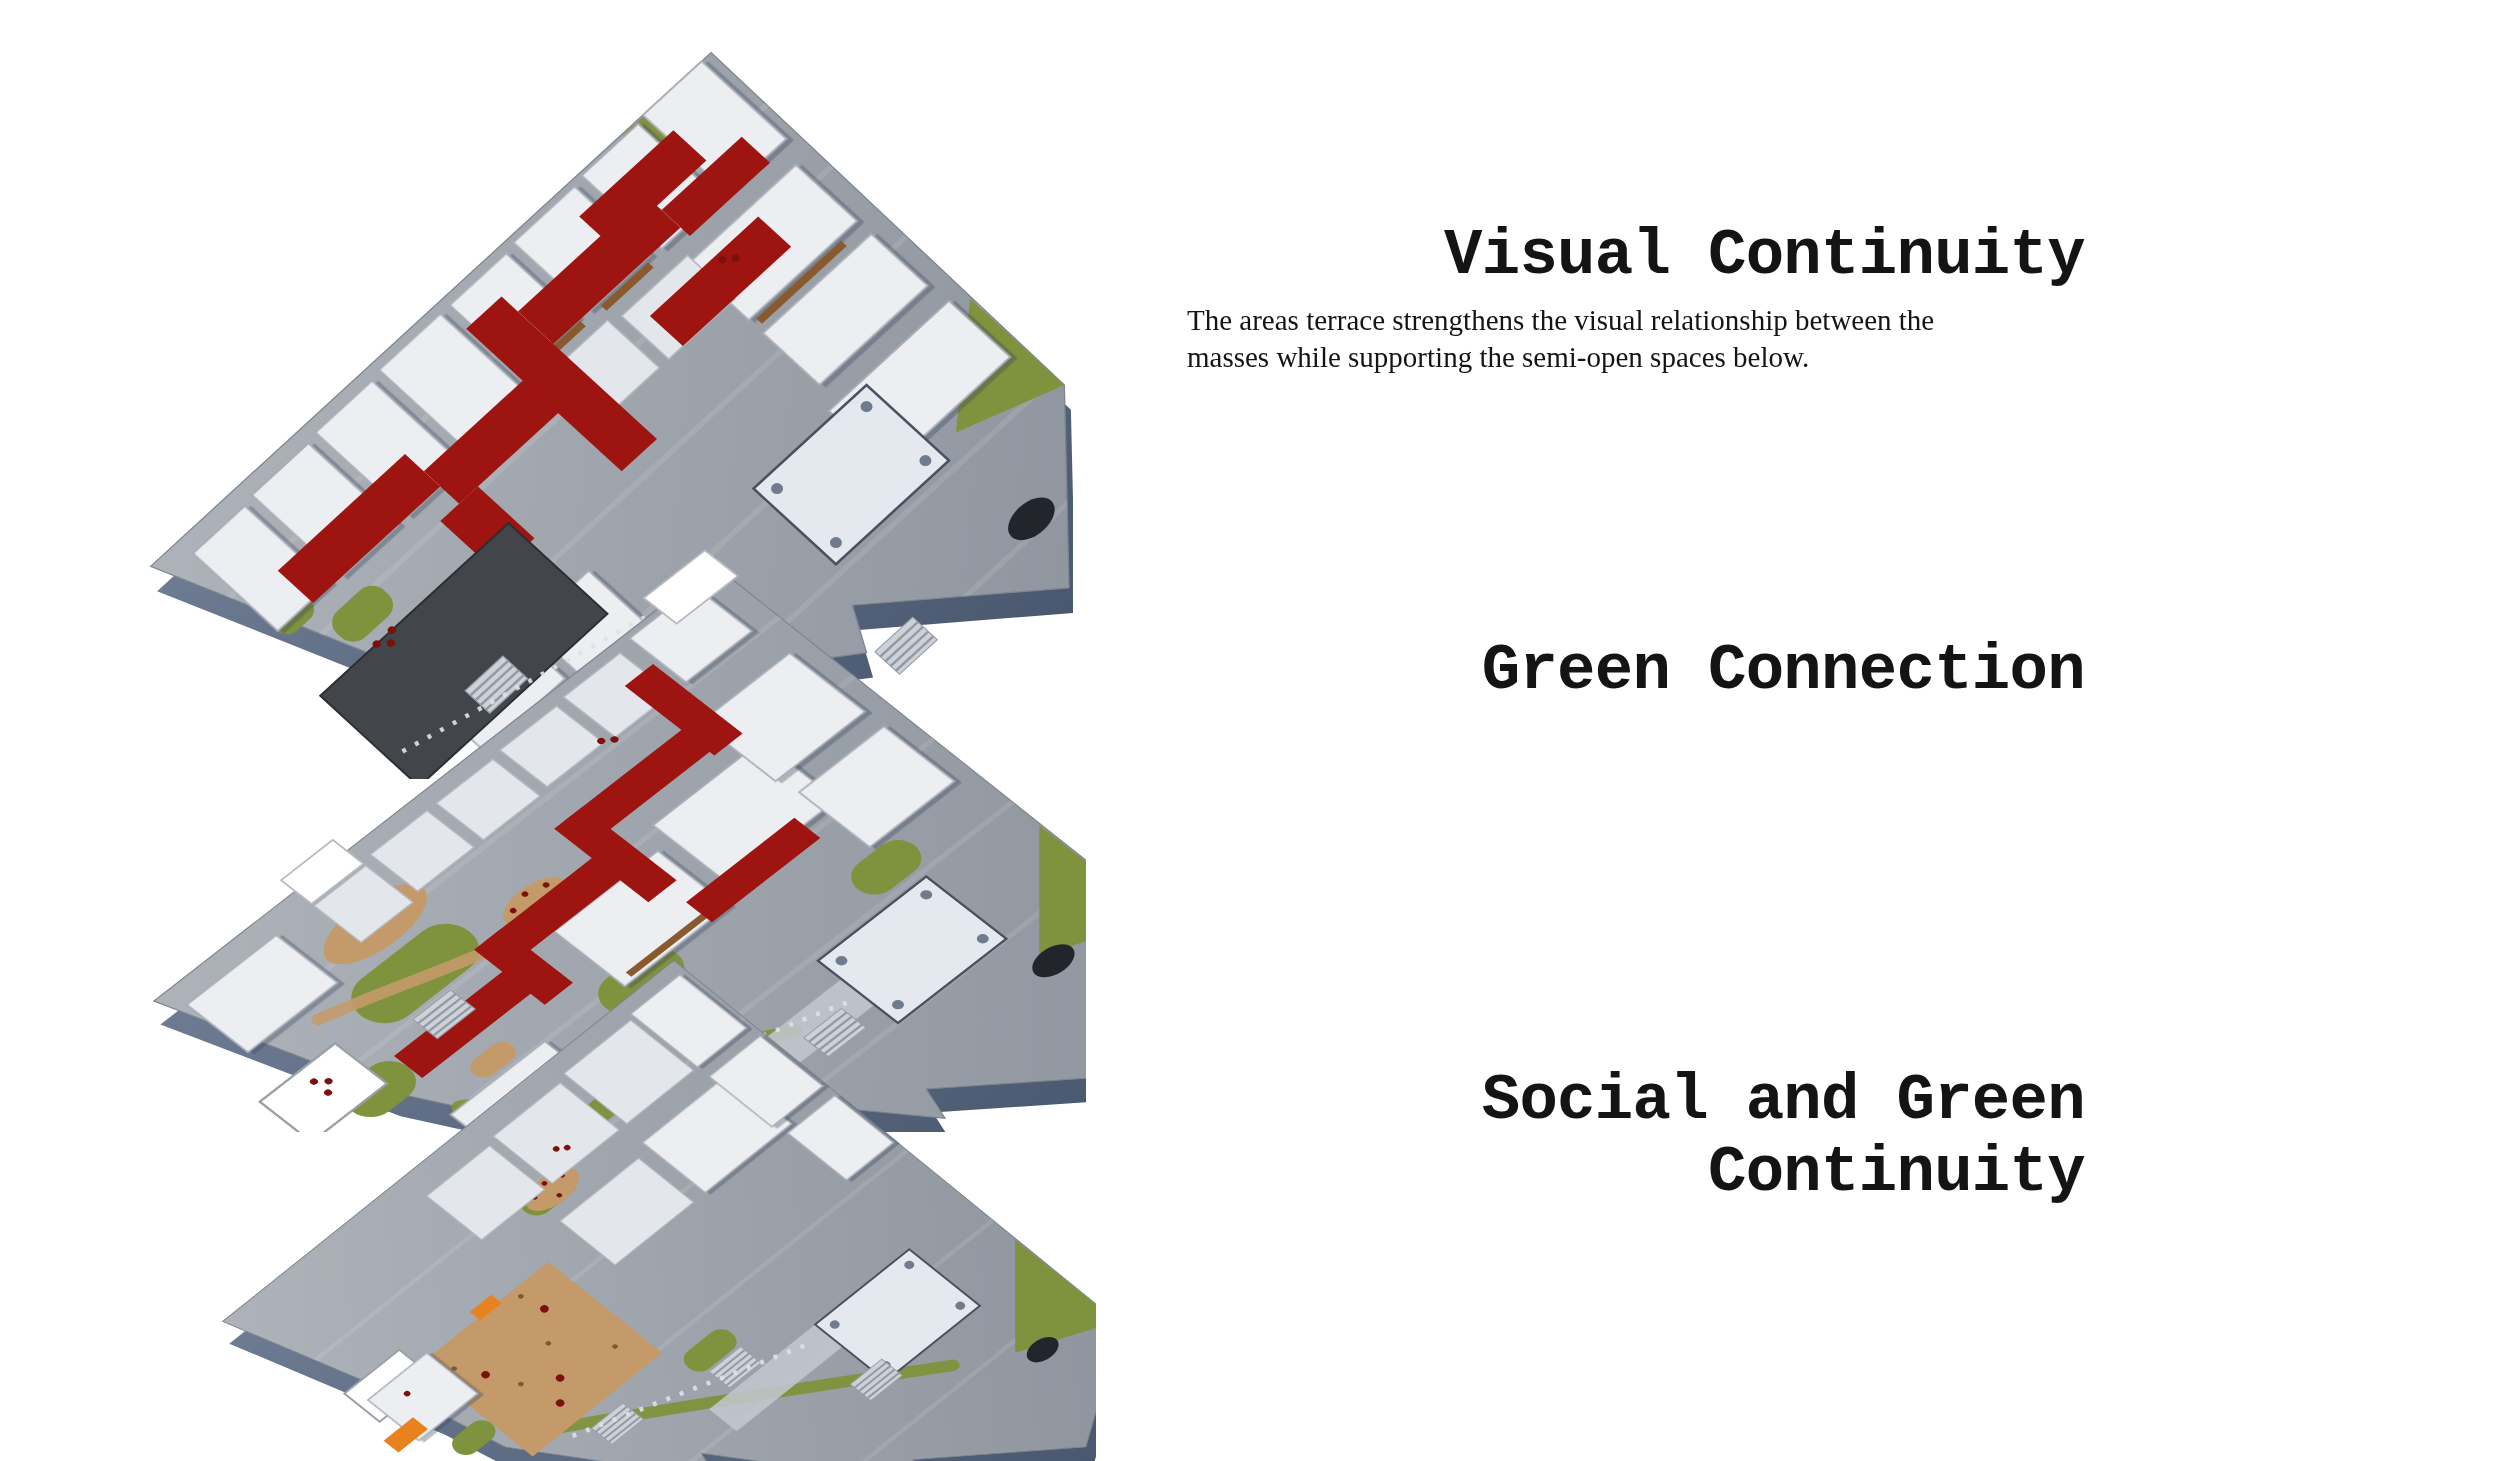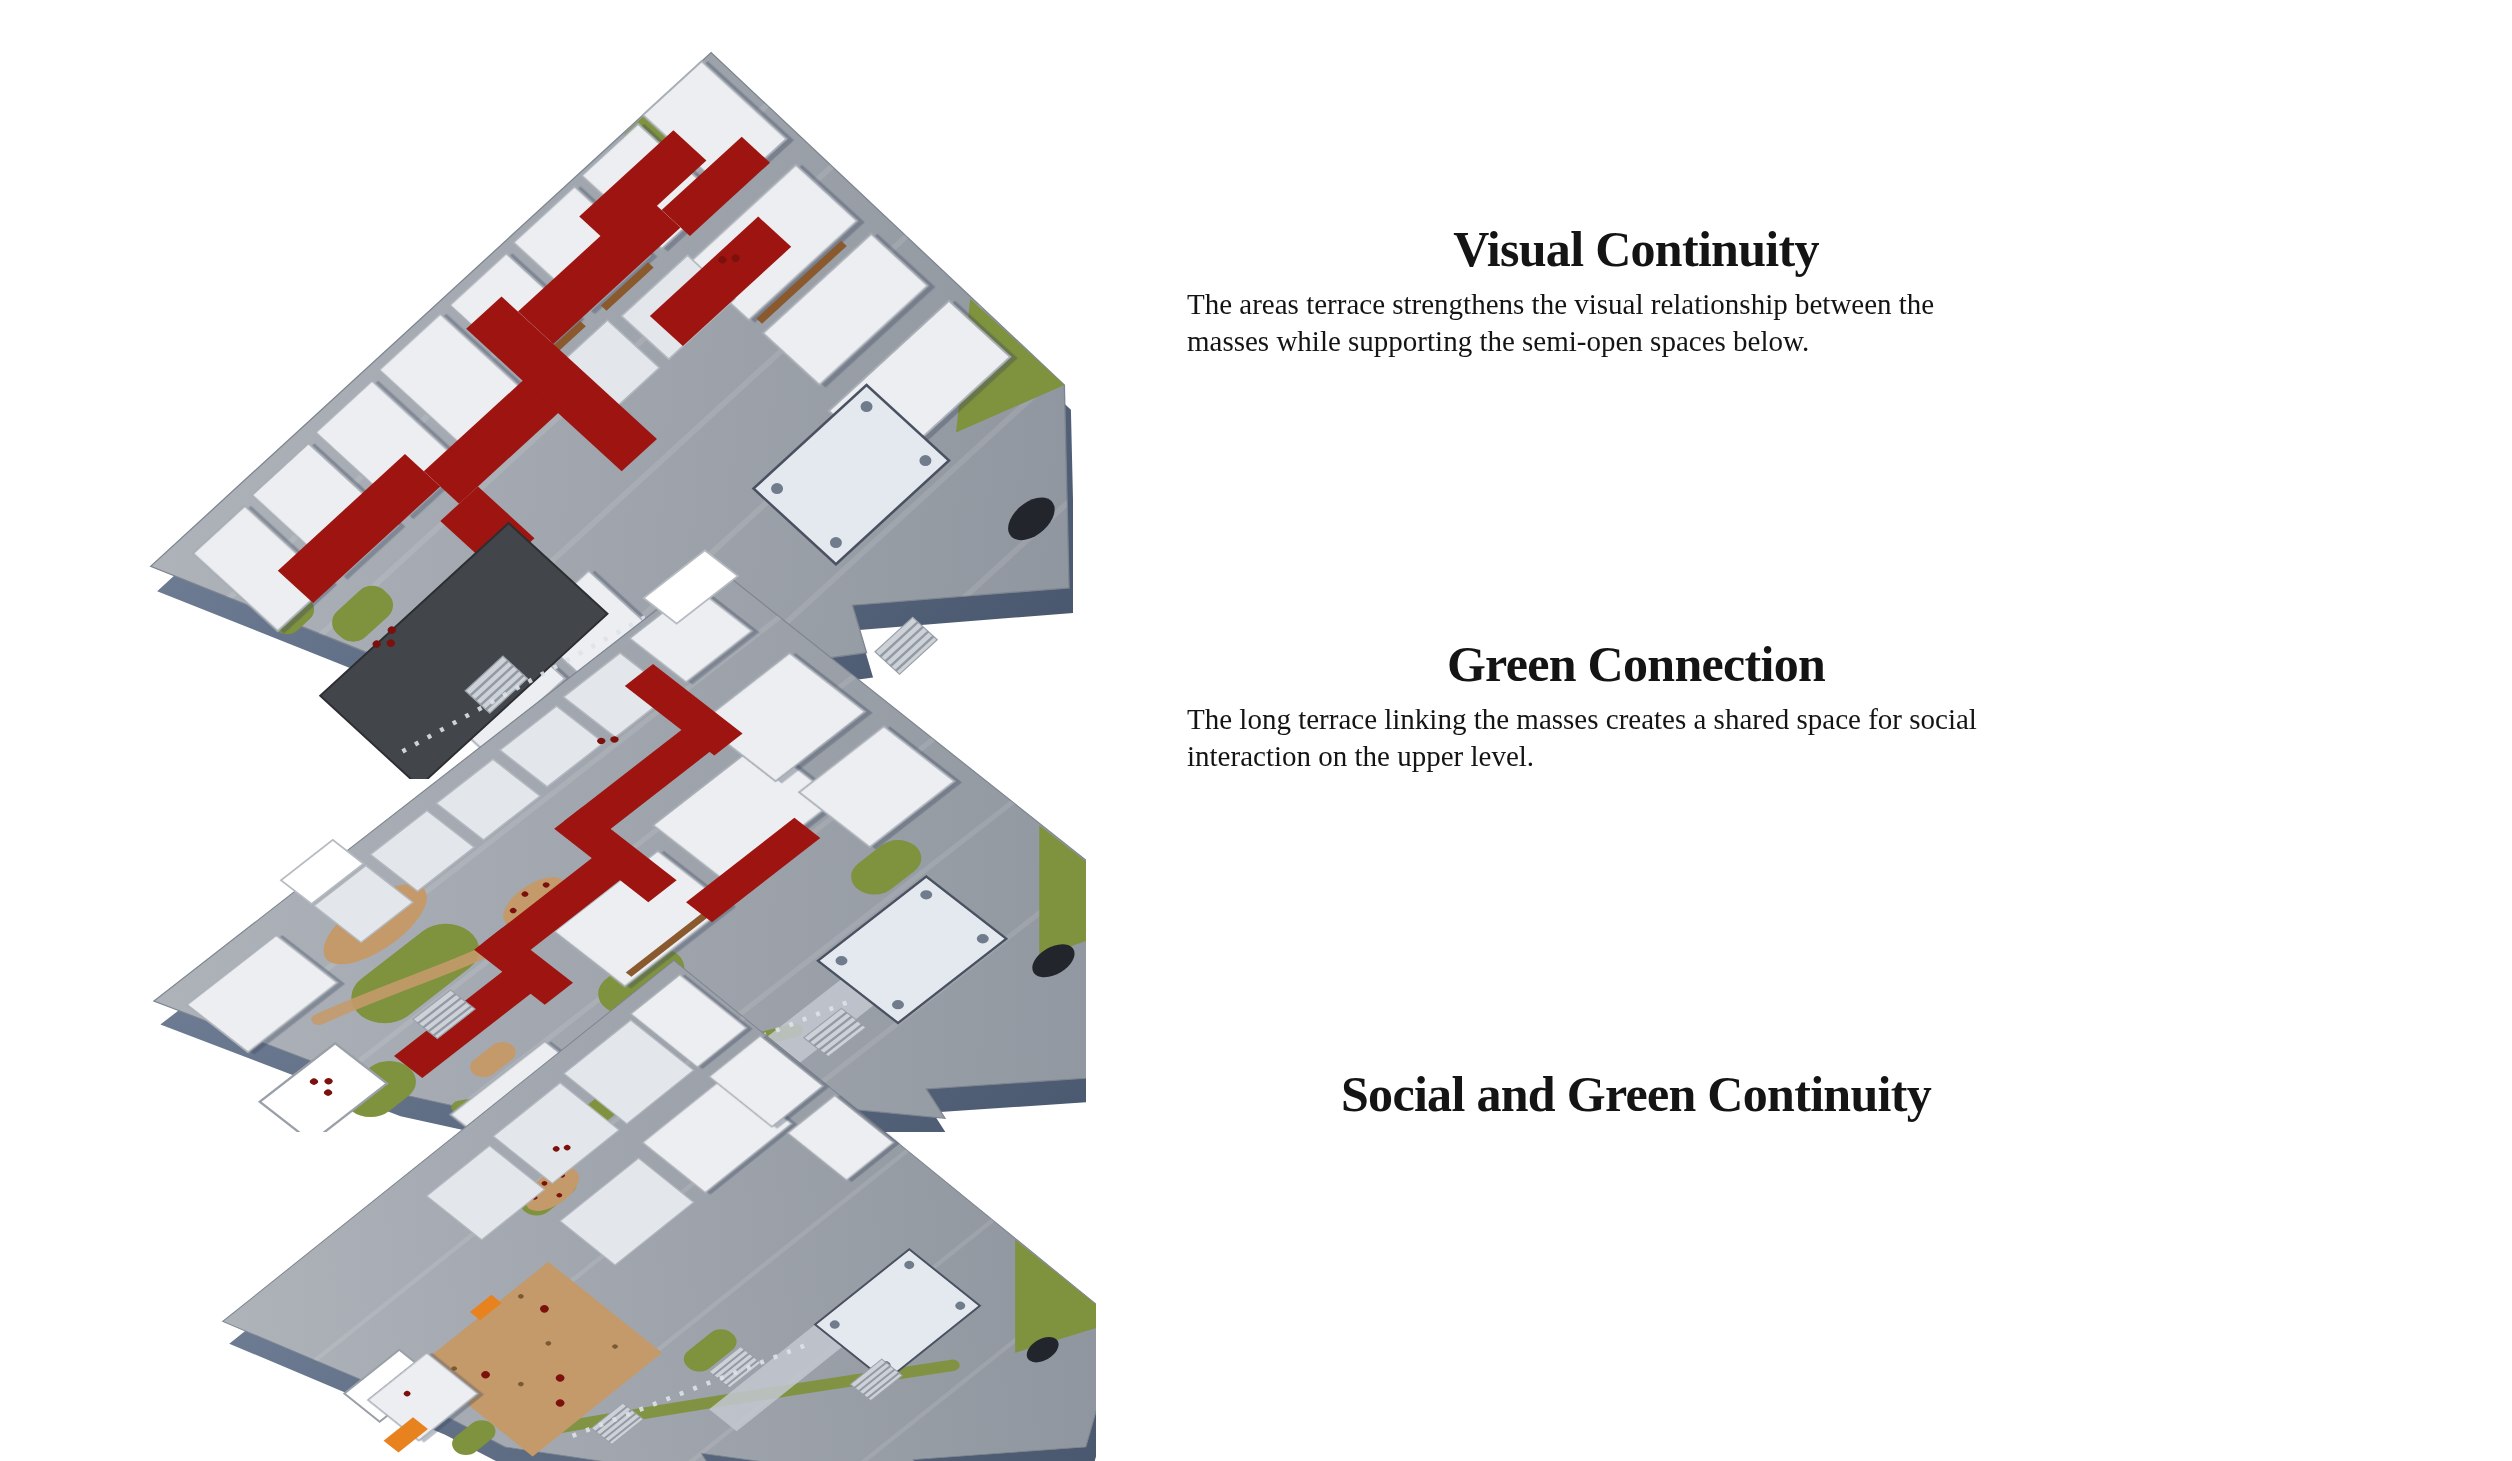--- a/index.html
+++ b/index.html
@@ -2,23 +2,23 @@
 <html style="--red: #9e1410; --red-dark: #7c100d; --plate: #9aa0a8; --plate-light: #b3b8bf; --plate-side: #5d6e85; --plate-side-dark: #47566c; --building: #eceef1; --building-edge: #a9aeb6; --building-shadow: #7e8795; --roof-dark: #42454a; --canopy: #e4e9f0; --canopy-edge: #4a5160; --green: #7f923d; --green-light: #8fa348; --tan: #c49a6a; --orange: #e8821e; --pond: #22262c; --ink: #141414;font-size:10.5px"><head>
 <meta charset="utf-8">
 <style>
   html,body{margin:0;padding:0;background:#ffffff;}
   body{width:2512px;height:1462px;position:relative;overflow:hidden;
        font-family:"Liberation Sans",sans-serif;}
   .board{position:absolute;inset:0;background:#ffffff;}
   .render{position:absolute;}
   
   .txt{position:absolute;left:1187px;width:898px;}
-  .txt h2{margin:0;font-size:50px;font-weight:600;letter-spacing:-0.7px;
-          color:var(--ink,#141414);text-align:center;line-height:1.12;
-          font-family:Liberation Serif, serif;}
+  .txt h2{margin:0;font-size:64px;font-weight:600;letter-spacing:-0.7px;
+          color:var(--ink,#141414);text-align:right;line-height:1.12;
+          font-family:Liberation Mono, monospace;}
   .txt .body{margin-top:9.2px;}
   .txt .line{margin:0;font-family:"Liberation Serif",serif;font-size:29px;
              line-height:37px;color:var(--ink,#141414);white-space:nowrap;}
   
   .plate{fill:url(#gPlate);stroke:#7e8590;stroke-width:2;}
   .side{fill:url(#gSide);}
   .b{fill:var(--building,#eceef1);stroke:var(--building-edge,#a9aeb6);stroke-width:3;
      filter:drop-shadow(5px 8px 0 rgba(58,70,92,.35));}
   .room{fill:#e3e6ea;stroke:#b4b9c1;stroke-width:2.5;}
   .red{fill:var(--red,#9e1410);}
@@ -368,24 +368,20 @@
   <section class="txt" style="top:221px">
     <h2>Visual Continuity</h2>
     <div class="body">
       <p class="line">The areas terrace strengthens the visual relationship between the</p>
       <p class="line">masses while supporting the semi-open spaces below.</p>
     </div>
   </section>
 
   <section class="txt" style="top:636px">
     <h2>Green Connection</h2>
-    <div class="body">
-      <p class="line">The long terrace linking the masses creates a shared space for social</p>
-      <p class="line">interaction on the upper level.</p>
-    </div>
   </section>
 
   <section class="txt" style="top:1066px">
     <h2>Social and Green Continuity</h2>
   </section>
 
 </div>
 
 
 </body></html>

